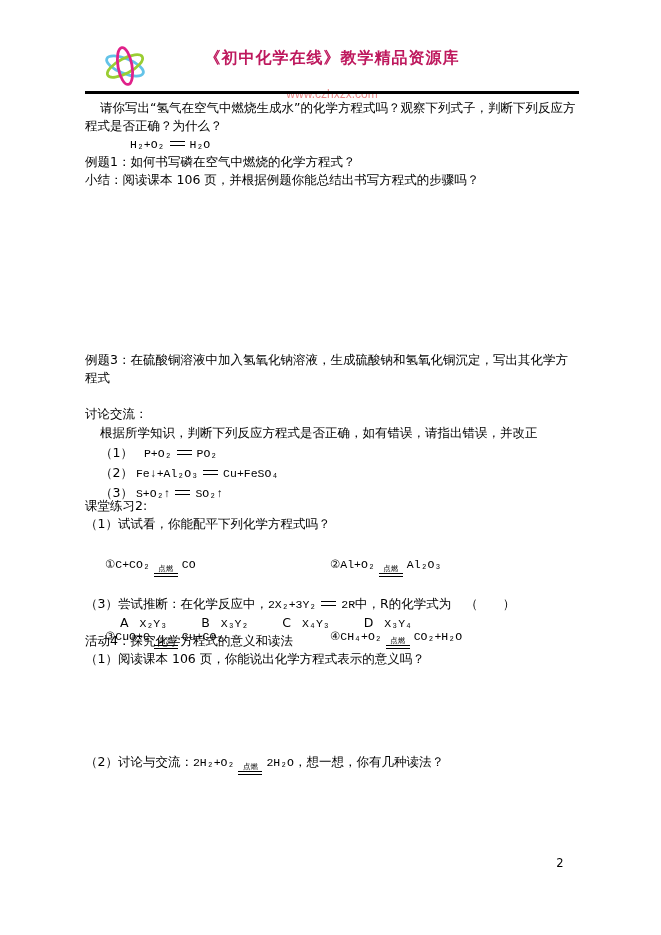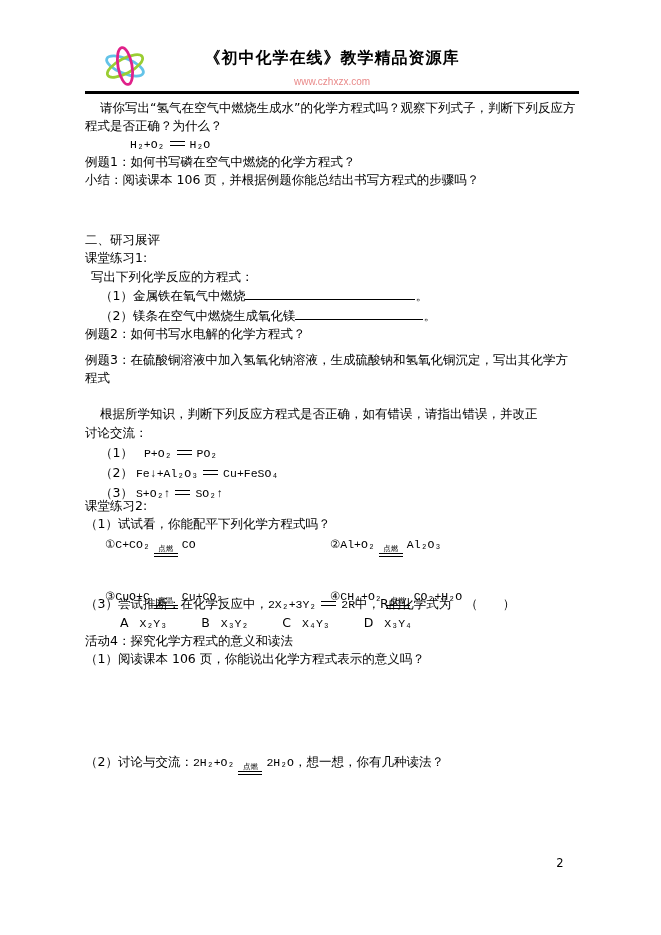--- a/index.html
+++ b/index.html
@@ -9,38 +9,38 @@
   .para{margin:0;font-size:12.5px;line-height:17.8px;}
   .lh18{line-height:18.4px;}
   .lh19{line-height:19.3px;}
   .indent{text-indent:15px;}
   .bold{font-weight:normal;}
   .mono{font-family:"Liberation Mono","DejaVu Sans Mono",monospace;font-size:11.5px;}
   
   .header{position:absolute;left:85px;top:42px;width:494px;height:48px;}
   .logo{position:absolute;left:12px;top:0;width:56px;height:48px;}
   .htitle{margin-top:6px;text-align:center;font-weight:bold;font-size:16px;letter-spacing:1px;
-          color:#000000;font-family:"DejaVu Serif","Liberation Serif",serif;}
-  .hurl{text-align:center;font-size:10px;color:#e98a8a;margin-top:7px;
+          color:#be185d;font-family:"DejaVu Serif","Liberation Serif",serif;}
+  .hurl{text-align:center;font-size:12px;color:#e98a8a;margin-top:18px;
         font-family:"Liberation Sans",sans-serif;}
   .divider{position:absolute;left:85px;top:91px;width:494px;height:2.5px;background:#000;}
   
   .deq{display:inline-block;width:15px;height:5px;border-top:1.4px solid #000;
        border-bottom:1.4px solid #000;box-sizing:border-box;margin:0 5px;vertical-align:2px;}
   
   .ceq{display:inline-flex;flex-direction:column;align-items:center;vertical-align:-3px;margin:0 4px;}
   .cond{font-size:7.5px;line-height:8px;letter-spacing:0;text-align:right;}
   .cbar{width:100%;min-width:24px;height:4px;border-top:1px solid #000;
         border-bottom:1px solid #000;box-sizing:border-box;}
   
   .blank{display:inline-block;border-bottom:1px solid #000;height:13px;vertical-align:baseline;}
   .w170{width:170px;} .w128{width:128px;}
   .cnum{margin-right:3px;}
   .rowind{padding-left:15px;}
-  .eqrow{position:relative;height:20px;}
+  .eqrow{position:relative;height:20px;margin-top:20px;}
   .cell1{position:absolute;left:20px;top:0;}
   .cell2{position:absolute;left:245px;top:0;}
   .optline{padding-left:35px;}
   .opt{margin-right:34px;}
   .olet{margin-right:11px;}
   .pagenum{position:absolute;left:550px;top:856px;width:20px;text-align:center;font-size:11.5px;}
 </style>
 </head>
 <body>
 
@@ -59,36 +59,28 @@
 
   <div class="blk" style="top:99px">
     <p class="para indent">请你写出“氢气在空气中燃烧生成水”的化学方程式吗？观察下列式子，判断下列反应方程式是否正确？为什么？</p>
     <div class="para" style="padding-left:45px">
       <span class="mono">H₂+O₂</span><span class="deq"></span><span class="mono">H₂O</span>
     </div>
     <p class="para"><span class="bold">例题1：</span><span>如何书写磷在空气中燃烧的化学方程式？</span></p>
     <p class="para"><span class="bold">小结：</span><span>阅读课本 106 页，并根据例题你能总结出书写方程式的步骤吗？</span></p>
   </div>
 
-  <div class="blk" style="top:231px">
-    <p class="para lh18 bold">二、研习展评</p>
-    <p class="para lh18 bold">课堂练习1:</p>
-    <p class="para lh18" style="padding-left:6px">写出下列化学反应的方程式：</p>
-    <p class="para lh18 rowind"><span>（1）金属铁在氧气中燃烧</span><span class="blank w170"></span><span>。</span></p>
-    <p class="para lh18 rowind"><span>（2）镁条在空气中燃烧生成氧化镁</span><span class="blank w128"></span><span>。</span></p>
-    <p class="para lh18"><span class="bold">例题2：</span><span>如何书写水电解的化学方程式？</span></p>
-  </div>
 
   <div class="blk" style="top:351px">
     <p class="para lh18"><span class="bold">例题3：</span><span>在硫酸铜溶液中加入氢氧化钠溶液，生成硫酸钠和氢氧化铜沉定，写出其化学方程式</span></p>
   </div>
 
   <div class="blk" style="top:404px">
+    <p class="para lh19 bold">讨论交流：</p>
     <p class="para lh19 indent">根据所学知识，判断下列反应方程式是否正确，如有错误，请指出错误，并改正</p>
-    <p class="para lh19 bold">讨论交流：</p>
     <div class="para lh19 rowind">
       <span class="cnum">（1）</span><span class="mono" style="padding-left:8px">P+O₂</span><span class="deq"></span><span class="mono">PO₂</span>
     </div>
     <div class="para lh19 rowind">
       <span class="cnum">（2）</span><span class="mono">Fe↓+Al₂O₃</span><span class="deq"></span><span class="mono">Cu+FeSO₄</span>
     </div>
     <div class="para lh19 rowind">
       <span class="cnum">（3）</span><span class="mono">S+O₂↑</span><span class="deq"></span><span class="mono">SO₂↑</span>
     </div>
   </div>

